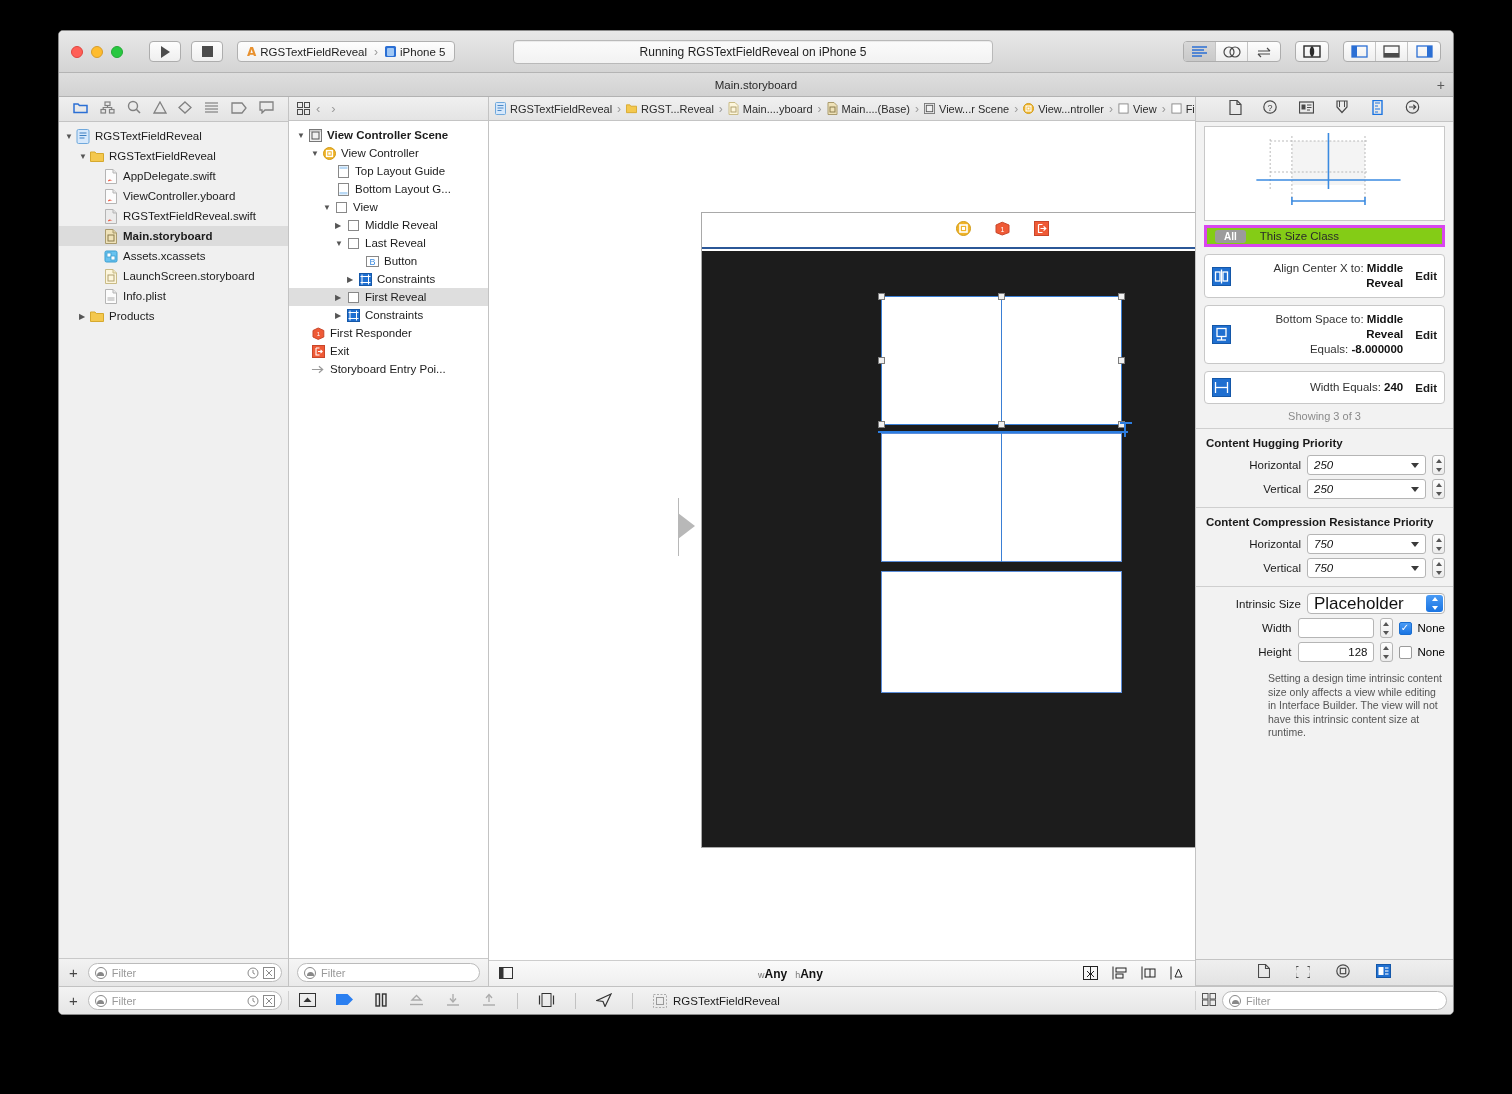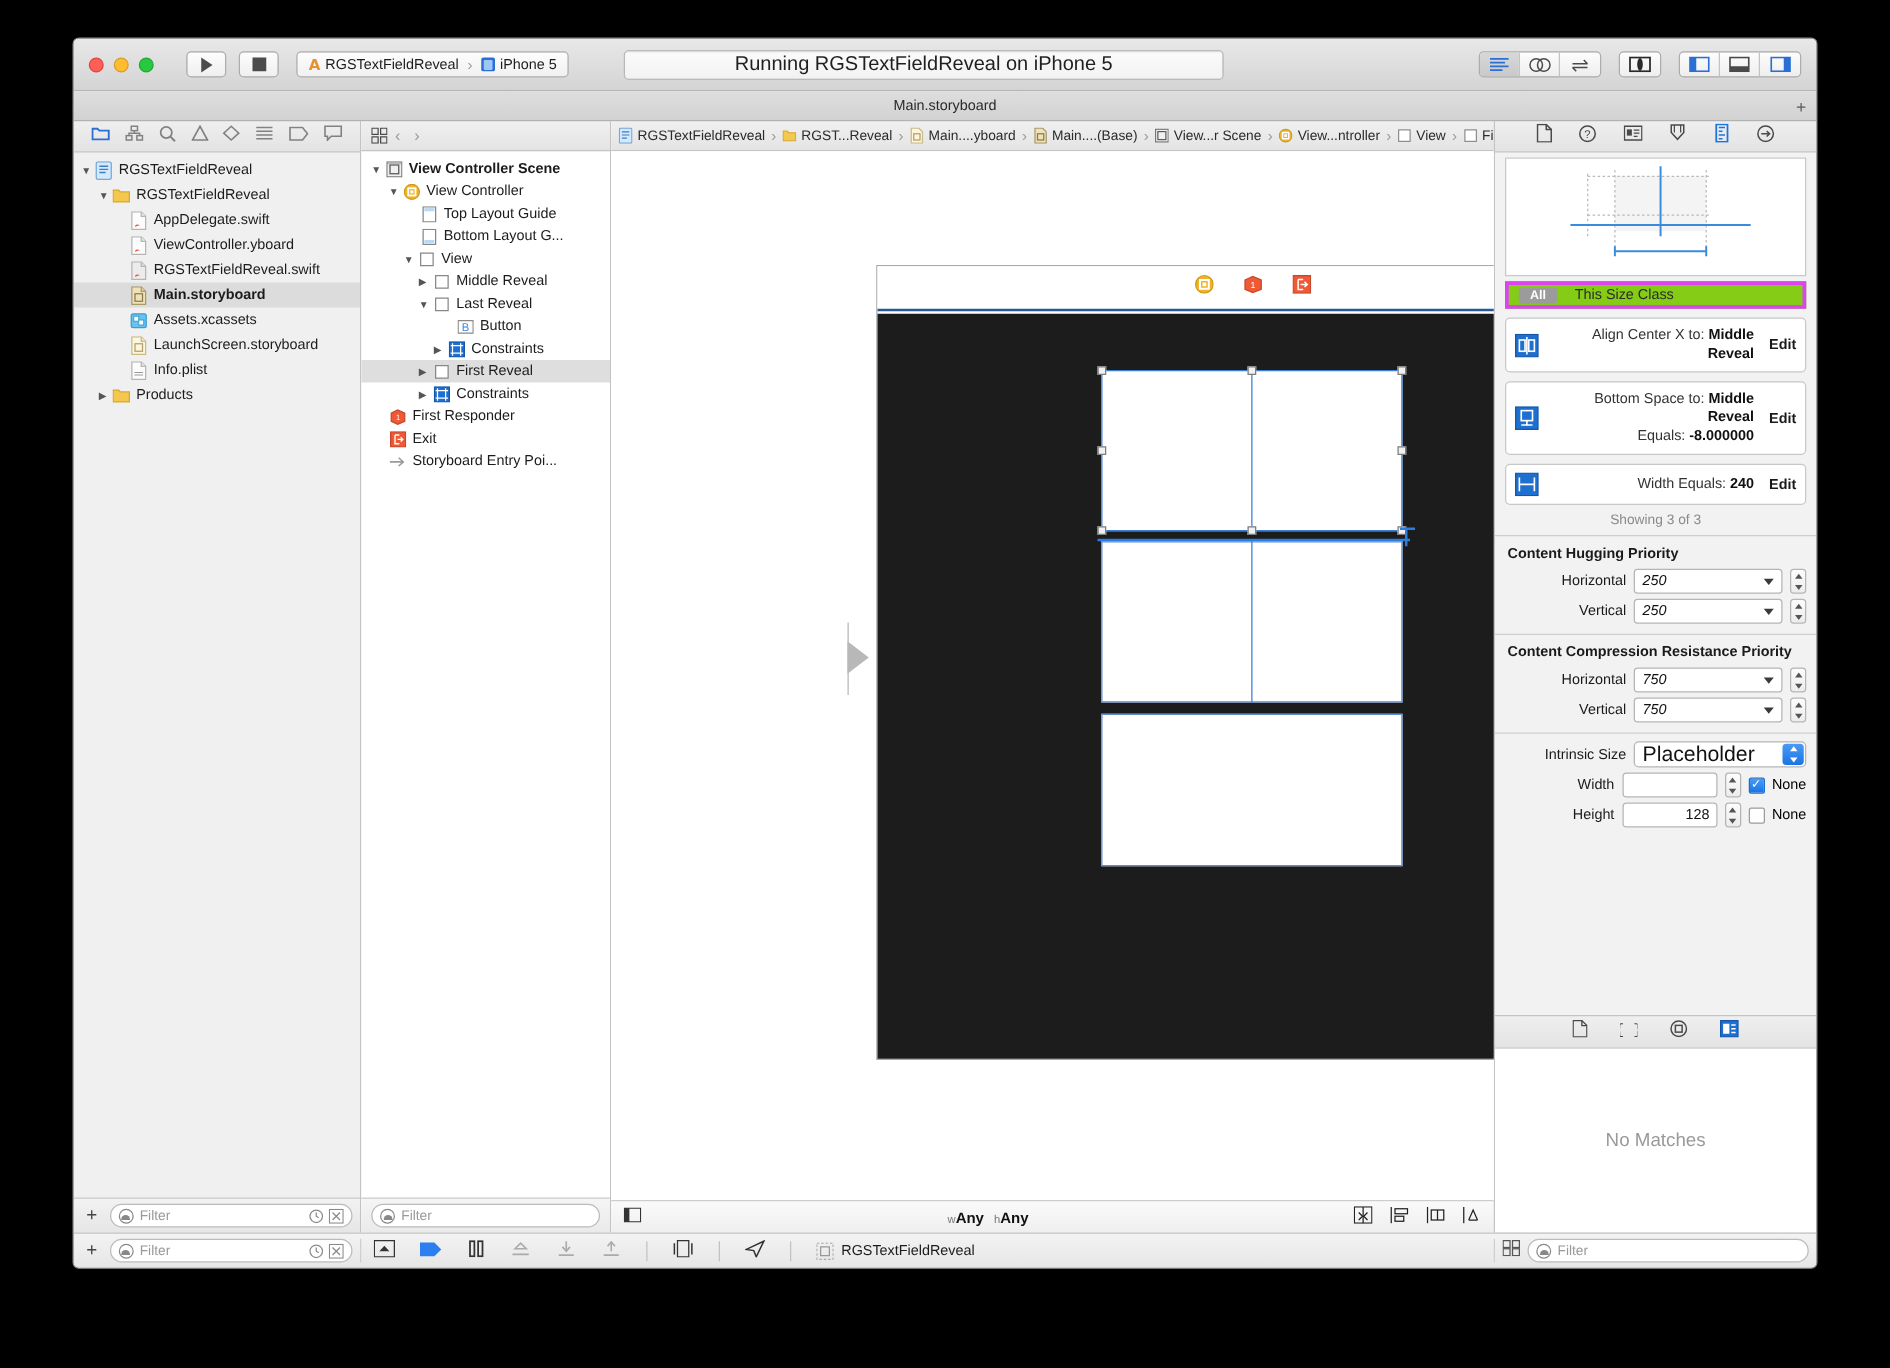--- a/index.html
+++ b/index.html
@@ -71,26 +71,26 @@
     border-radius: 1.5px; display:inline-block;
     position: relative;
   }
   .dev-ico::after {
     content: ''; position: absolute; left: 2px; top: 1.5px;
     width: 7px; height: 8px; background: #9fc7f5; border-radius: 1px;
   }
 
   .status-field {
     position: absolute;
-    left: 440px; width: 480px;
+    left: 454px; width: 480px;
     height: 24px;
     background: linear-gradient(#fbfbfb,#f2f2f2);
     border: 1px solid #b9b9b9; border-radius: 4px;
     display: flex; align-items: center; justify-content: center;
-    font-size: 16px; color: #1f1f1f;
+    font-size: 12px; color: #1f1f1f;
     box-shadow: inset 0 1px 1px rgba(0,0,0,.07);
   }
 
   .tb-right { margin-left: auto; display: flex; align-items: center; gap: 14px; }
   .seg {
     display: flex; height: 21px;
     border: 1px solid #adadad; border-radius: 4px;
     overflow: hidden; background: linear-gradient(#fdfdfd,#eeeeee);
   }
   .seg > div {
@@ -1176,20 +1176,21 @@
           <span class="flab">Height</span>
           <span class="numfield">128</span>
           <span class="stepper">
               <i class="st-up"></i>
               <i class="st-dn"></i>
             </span>
           <span class="chk"></span>
           <span style="font-size:11.5px">None</span>
         </div>
 
+        <div class="helptext">Setting a design time intrinsic content size only affects a view while editing in Interface Builder. The view will not have this intrinsic content size at runtime.</div>
 
         <div style="flex:1"></div>
 
         <div class="lib-tabs">
           <span>
             <svg width="12" height="14" viewBox="0 0 12 14">
                 <path d="M0.5 0.5 L7.5 0.5 L11.5 4.5 L11.5 13.5 L0.5 13.5 Z" fill="none" stroke="#4a4a4a" stroke-width="1.1"></path>
                 <path d="M7.5 0.5 L7.5 4.5 L11.5 4.5" fill="none" stroke="#4a4a4a" stroke-width="1.1"></path>
               </svg>
           </span>
@@ -1208,23 +1209,20 @@
             <svg width="15" height="14" viewBox="0 0 15 14">
                 <rect x="0.5" y="0.5" width="14" height="13" fill="#1f6fd0" stroke="#1457a8"></rect>
                 <rect x="2.5" y="3" width="5" height="8" fill="#fff"></rect>
                 <g stroke="#fff" stroke-width="1.1">
                   <line x1="9" y1="4" x2="12.5" y2="4"></line>
                   <line x1="9" y1="7" x2="12.5" y2="7"></line>
                   <line x1="9" y1="10" x2="12.5" y2="10"></line>
                 </g>
               </svg>
           </span>
-        </div>
-        <div class="lib-body">
-          <span>No Matches</span>
         </div>
       </div>
     </div>
   </div>
 
   <div class="debugbar">
     <div class="db-left">
       <span style="font-size:15px;color:#444;padding:0 4px">+</span>
       <div class="filterbox">
         <span class="circ"></span>

